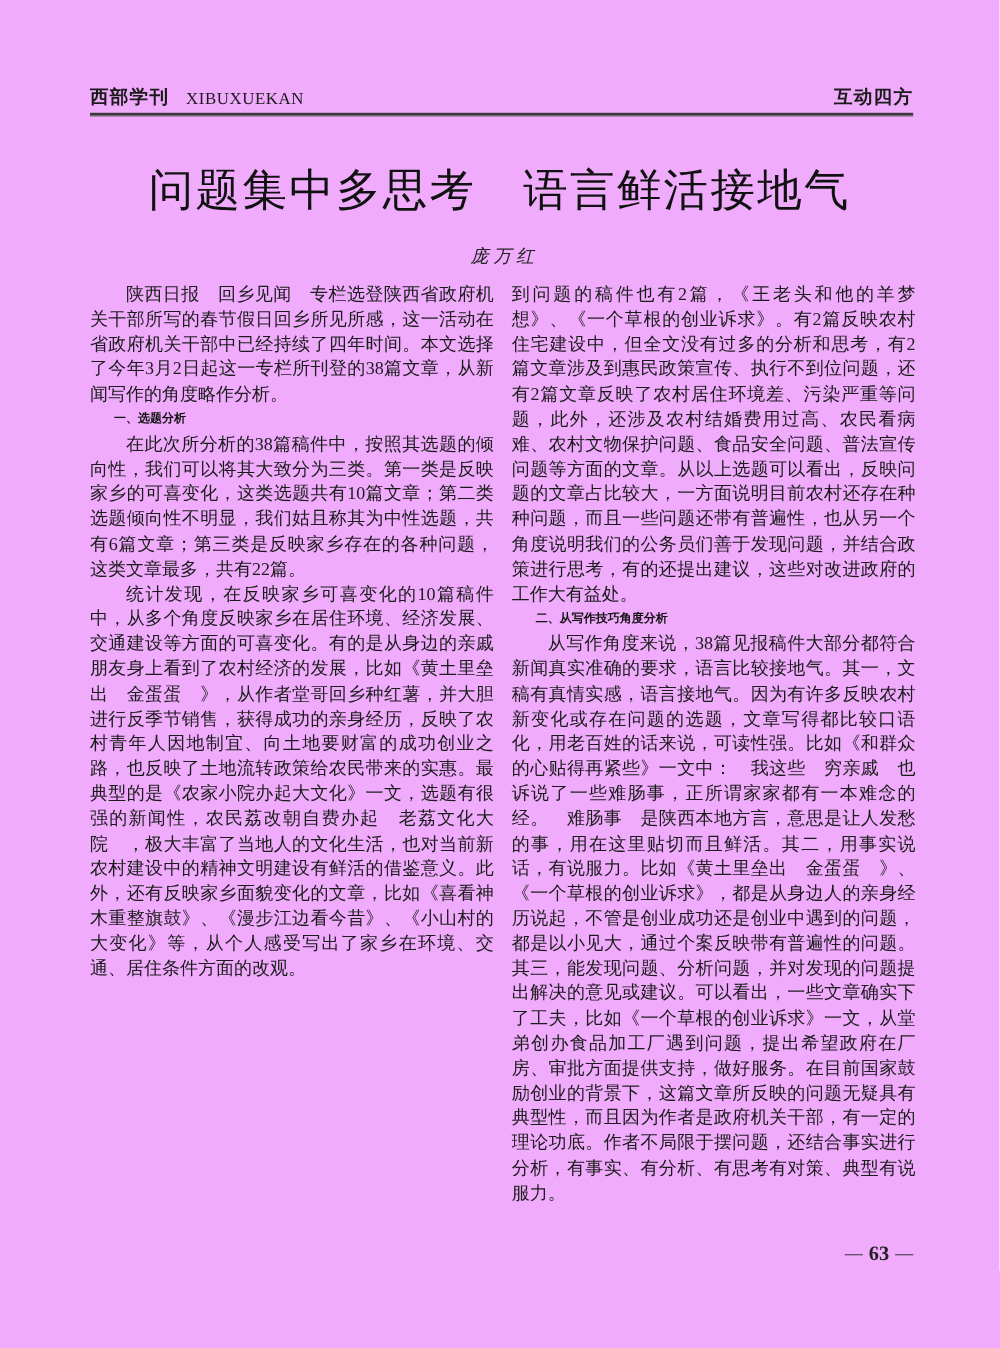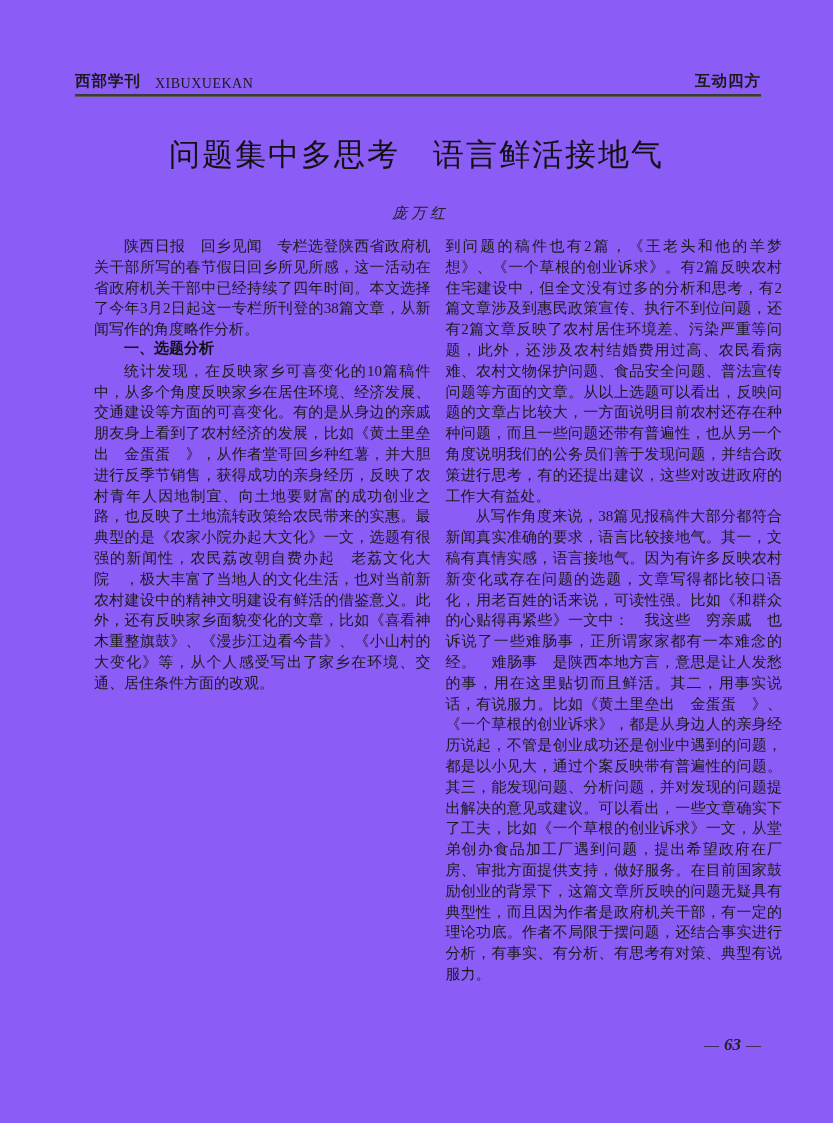--- a/index.html
+++ b/index.html
@@ -1,21 +1,21 @@
 <!DOCTYPE html>
 <html><head>
 <meta charset="utf-8">
 <style>
   * { margin: 0; padding: 0; box-sizing: border-box; }
   html, body { background: #ffffff; }
   .page {
     position: relative;
     width: 833px;
     height: 1123px;
-    background: #8b5cf6;
+    background: #f0abfc;
     margin: 0 auto;
     overflow: hidden;
     color: #1b1b1b;
     font-family: "Liberation Serif", "DejaVu Serif", serif;
   }
   
   .header {
     position: absolute;
     left: 75px;
     right: 72px;
@@ -53,21 +53,21 @@
     border-top: 2.5px solid #3a3a3a;
     border-bottom: 1.5px solid #5a5a5a;
   }
   
   .article-title {
     position: absolute;
     left: 0;
     top: 134px;
     width: 100%;
     text-align: center;
-    font-size: 31px;
+    font-size: 37px;
     font-weight: 500;
     letter-spacing: 2px;
     color: #111;
   }
   .author-name {
     position: absolute;
     left: 4px;
     top: 204px;
     width: 100%;
     text-align: center;
@@ -77,53 +77,51 @@
     color: #222;
   }
   
   .columns {
     position: absolute;
     left: 75px;
     top: 236px;
     width: 688px;
     display: flex;
     gap: 15px;
-    margin-left: 19px;
   }
   .col { width: 336.5px; }
   .para {
     font-size: 15px;
     line-height: 20.8px;
     text-align: justify;
     color: #1b1b1b;
   }
   .para.indent { text-indent: 2em; }
   .heading {
-    font-family: Liberation Mono, monospace;
+    font-family: Liberation Sans, sans-serif;
     font-weight: bold;
-    font-size: 15px;
+    font-size: 10px;
     line-height: 20.8px;
     text-indent: 2em;
     color: #111;
   }
   
   .footer {
     position: absolute;
     right: 72px;
     top: 1035px;
     font-size: 15px;
     color: #222;
     display: flex;
     align-items: center;
     gap: 5px;
   }
   .footer .num {
     font-weight: bold;
     font-size: 17px;
-    font-style: italic;
   }
 </style>
 </head>
 <body>
 
 <div class="page">
 
   <div class="header">
     <div class="header-left">
       <span class="journal-cn">西部学刊</span>
@@ -134,24 +132,26 @@
 
   <div class="rule"></div>
 
   <div class="article-title">问题集中多思考　语言鲜活接地气</div>
   <div class="author-name">庞万红</div>
 
   <div class="columns">
     <div class="col">
       <p class="para indent">陕西日报　回乡见闻　专栏选登陕西省政府机关干部所写的春节假日回乡所见所感，这一活动在省政府机关干部中已经持续了四年时间。本文选择了今年3月2日起这一专栏所刊登的38篇文章，从新闻写作的角度略作分析。</p>
       <p class="heading">一、选题分析</p>
+      <p class="para indent">在此次所分析的38篇稿件中，按照其选题的倾向性，我们可以将其大致分为三类。第一类是反映家乡的可喜变化，这类选题共有10篇文章；第二类选题倾向性不明显，我们姑且称其为中性选题，共有6篇文章；第三类是反映家乡存在的各种问题，这类文章最多，共有22篇。</p>
       <p class="para indent">统计发现，在反映家乡可喜变化的10篇稿件中，从多个角度反映家乡在居住环境、经济发展、交通建设等方面的可喜变化。有的是从身边的亲戚朋友身上看到了农村经济的发展，比如《黄土里垒出　金蛋蛋　》，从作者堂哥回乡种红薯，并大胆进行反季节销售，获得成功的亲身经历，反映了农村青年人因地制宜、向土地要财富的成功创业之路，也反映了土地流转政策给农民带来的实惠。最典型的是《农家小院办起大文化》一文，选题有很强的新闻性，农民荔改朝自费办起　老荔文化大院　，极大丰富了当地人的文化生活，也对当前新农村建设中的精神文明建设有鲜活的借鉴意义。此外，还有反映家乡面貌变化的文章，比如《喜看神木重整旗鼓》、《漫步江边看今昔》、《小山村的大变化》等，从个人感受写出了家乡在环境、交通、居住条件方面的改观。</p>
     </div>
     <div class="col">
       <p class="para">到问题的稿件也有2篇，《王老头和他的羊梦想》、《一个草根的创业诉求》。有2篇反映农村住宅建设中，但全文没有过多的分析和思考，有2篇文章涉及到惠民政策宣传、执行不到位问题，还有2篇文章反映了农村居住环境差、污染严重等问题，此外，还涉及农村结婚费用过高、农民看病难、农村文物保护问题、食品安全问题、普法宣传问题等方面的文章。从以上选题可以看出，反映问题的文章占比较大，一方面说明目前农村还存在种种问题，而且一些问题还带有普遍性，也从另一个角度说明我们的公务员们善于发现问题，并结合政策进行思考，有的还提出建议，这些对改进政府的工作大有益处。</p>
+      <p class="heading">二、从写作技巧角度分析</p>
       <p class="para indent">从写作角度来说，38篇见报稿件大部分都符合新闻真实准确的要求，语言比较接地气。其一，文稿有真情实感，语言接地气。因为有许多反映农村新变化或存在问题的选题，文章写得都比较口语化，用老百姓的话来说，可读性强。比如《和群众的心贴得再紧些》一文中：　我这些　穷亲戚　也诉说了一些难肠事，正所谓家家都有一本难念的经。　难肠事　是陕西本地方言，意思是让人发愁的事，用在这里贴切而且鲜活。其二，用事实说话，有说服力。比如《黄土里垒出　金蛋蛋　》、《一个草根的创业诉求》，都是从身边人的亲身经历说起，不管是创业成功还是创业中遇到的问题，都是以小见大，通过个案反映带有普遍性的问题。其三，能发现问题、分析问题，并对发现的问题提出解决的意见或建议。可以看出，一些文章确实下了工夫，比如《一个草根的创业诉求》一文，从堂弟创办食品加工厂遇到问题，提出希望政府在厂房、审批方面提供支持，做好服务。在目前国家鼓励创业的背景下，这篇文章所反映的问题无疑具有典型性，而且因为作者是政府机关干部，有一定的理论功底。作者不局限于摆问题，还结合事实进行分析，有事实、有分析、有思考有对策、典型有说服力。</p>
 
     </div>
   </div>
 
   <div class="footer">
     <span class="dash">—</span>
     <span class="num">63</span>
     <span class="dash">—</span>
   </div>

